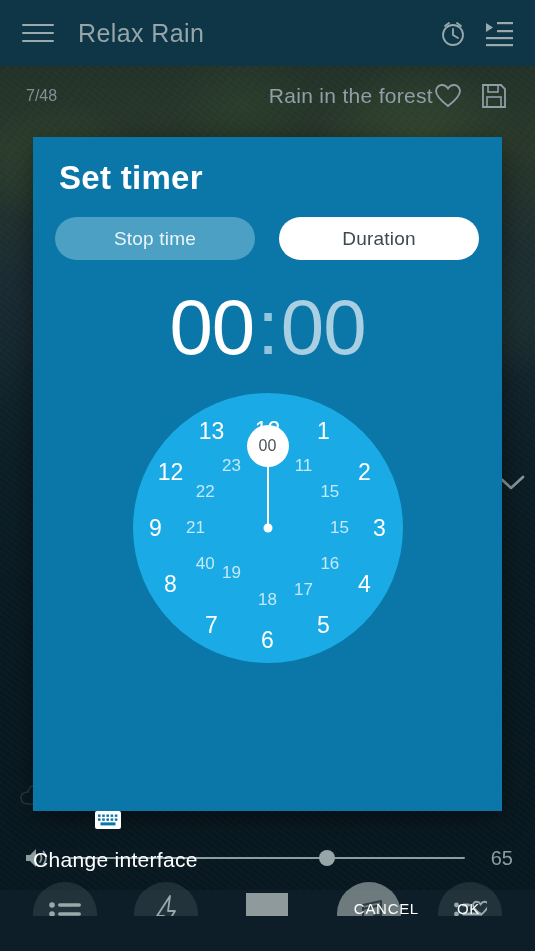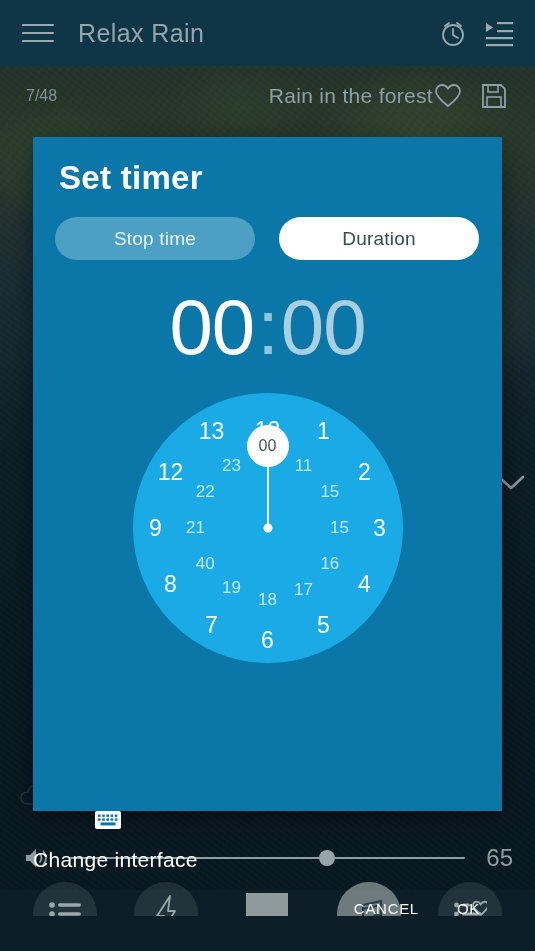--- a/index.html
+++ b/index.html
@@ -137,21 +137,21 @@
     display:flex; align-items:center; padding:0 22px; z-index:10;
   }
   .vol-icon { width:30px; height:30px; display:flex; align-items:center;
     justify-content:center; cursor:pointer; }
   .slider { position:relative; flex:1; height:22px; margin:0 14px 0 18px;
     cursor:pointer; }
   .slider-track { position:absolute; left:0; top:10px; width:100%; height:2px;
     background:#8d9ea1; border-radius:1px; }
   .slider-thumb { position:absolute; top:3px; width:16px; height:16px;
     border-radius:50%; background:#97a7a9; transform:translateX(-50%); }
-  .vol-value { color:#8c9da0; font-size:24px; width:34px; text-align:right; }
+  .vol-value { color:#8c9da0; font-size:20px; width:34px; text-align:right; }
 
   .navbar {
     position:absolute; left:0; top:876px; width:535px; height:75px;
     display:flex; align-items:center; justify-content:space-around;
     padding:0 14px; z-index:10;
   }
   .navbtn {
     width:64px; height:64px; border-radius:50%;
     background:rgba(140,160,160,.17);
     display:flex; align-items:center; justify-content:center; cursor:pointer;
@@ -260,21 +260,21 @@
           <div class="num" style="left: 38.0052px; top: 79px;">12</div>
           <div class="num" style="left: 79px; top: 38.0052px;">13</div>
         </div>
       <div id="inner-nums">
           <div class="num inner" style="left: 171px; top: 72.6462px;">11</div>
           <div class="num inner" style="left: 197.354px; top: 99px;">15</div>
           <div class="num inner" style="left: 207px; top: 135px;">15</div>
           <div class="num inner" style="left: 197.354px; top: 171px;">16</div>
           <div class="num inner" style="left: 171px; top: 197.354px;">17</div>
           <div class="num inner" style="left: 135px; top: 207px;">18</div>
-          <div class="num inner" style="left: 99px; top: 195px;">19</div>
+          <div class="num inner" style="left: 99px; top: 180px;">19</div>
           <div class="num inner" style="left: 72.6462px; top: 171px;">40</div>
           <div class="num inner" style="left: 63px; top: 135px;">21</div>
           <div class="num inner" style="left: 72.6462px; top: 99px;">22</div>
           <div class="num inner" style="left: 99px; top: 72.6462px;">23</div>
         </div>
       <div class="sel-circle">00</div>
     </div>
 
     <div class="kbd-icon">
       <svg width="26" height="18" viewBox="0 0 26 18">

